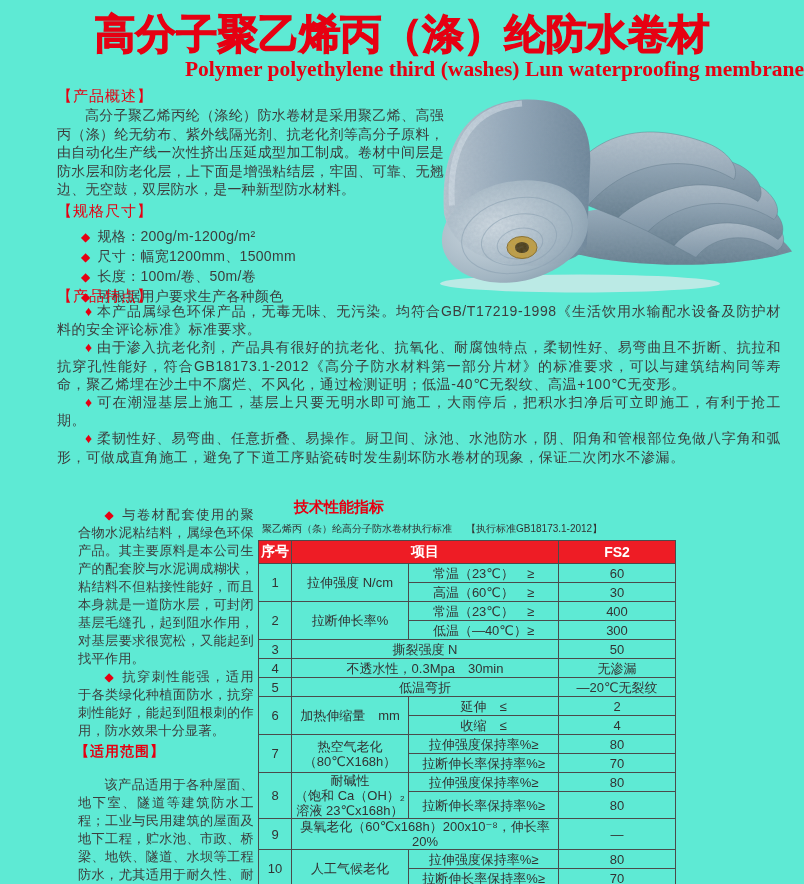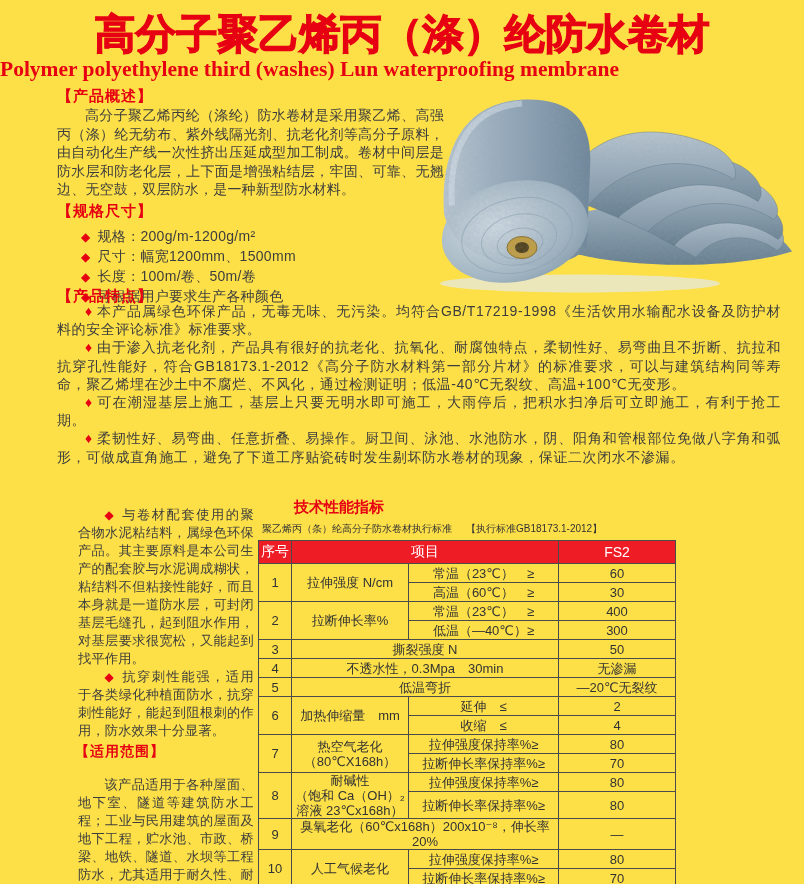--- a/index.html
+++ b/index.html
@@ -1,33 +1,33 @@
 <!DOCTYPE html>
 <html><head>
 <meta charset="utf-8">
 <style>
   html,body{margin:0;padding:0;background:#ffffff;}
   .page{
-    position:relative;width:804px;height:884px;background:#fde047;overflow:hidden;
+    position:relative;width:804px;height:884px;background:#5eead4;overflow:hidden;
     font-family:"Liberation Sans","DejaVu Sans",sans-serif;color:#3d3d3d;
   }
   
   .title-cn{
     position:absolute;left:0;right:0;top:11px;text-align:center;
     font-size:41px;line-height:46px;font-weight:900;color:#e60012;
     letter-spacing:0px;-webkit-text-stroke:1.2px #e60012;white-space:nowrap;
   }
   .title-en{
-    position:absolute;left:0;right:0;top:57px;text-align:left;
+    position:absolute;left:0;right:0;top:57px;text-align:right;
     font-family:"Liberation Serif","DejaVu Serif",serif;
     font-size:21.5px;font-weight:bold;color:#e60012;white-space:nowrap;
   }
   
   .sec-head{
-    position:absolute;color:#e60012;font-weight:bold;font-size:15px;line-height:16px;
+    position:absolute;color:#e60012;font-weight:normal;font-size:15px;line-height:16px;
     letter-spacing:1px;white-space:nowrap;
   }
   
   .overview-body{
     position:absolute;left:57px;top:106px;width:387px;
     font-size:14px;line-height:18.6px;text-align:justify;text-indent:2em;
     letter-spacing:0.2px;
   }
   
   .photo{position:absolute;left:430px;top:92px;width:374px;height:208px;}
@@ -53,21 +53,21 @@
   .std-line .ref{margin-left:14px;}
   table.spec{
     position:absolute;left:258px;top:540px;width:417px;
     border-collapse:collapse;table-layout:fixed;font-size:13px;color:#333;
   }
   table.spec th,table.spec td{
     border:1px solid #4b4b4b;padding:0 2px;text-align:center;vertical-align:middle;
     overflow:hidden;
   }
   table.spec th{
-    background:#ee1c25;color:#ffffff;font-weight:normal;font-size:14px;height:22px;
+    background:#ee1c25;color:#ffffff;font-weight:bold;font-size:14px;height:22px;
   }
   table.spec td{height:18px;line-height:15px;}
   table.spec tr.tall td{height:26px;}
   td.item{white-space:pre-line;}
   .c-no{width:33px;}.c-item{width:117px;}.c-cond{width:150px;}.c-val{width:117px;}
 </style>
 </head>
 <body>
 
 <div class="page">

